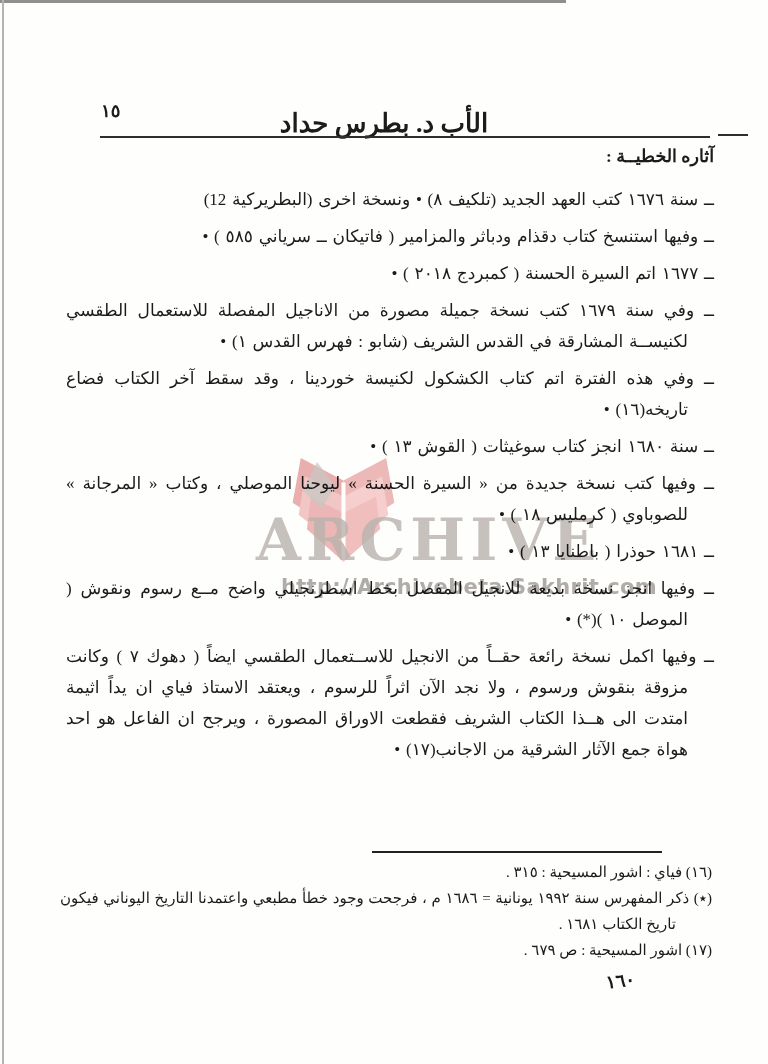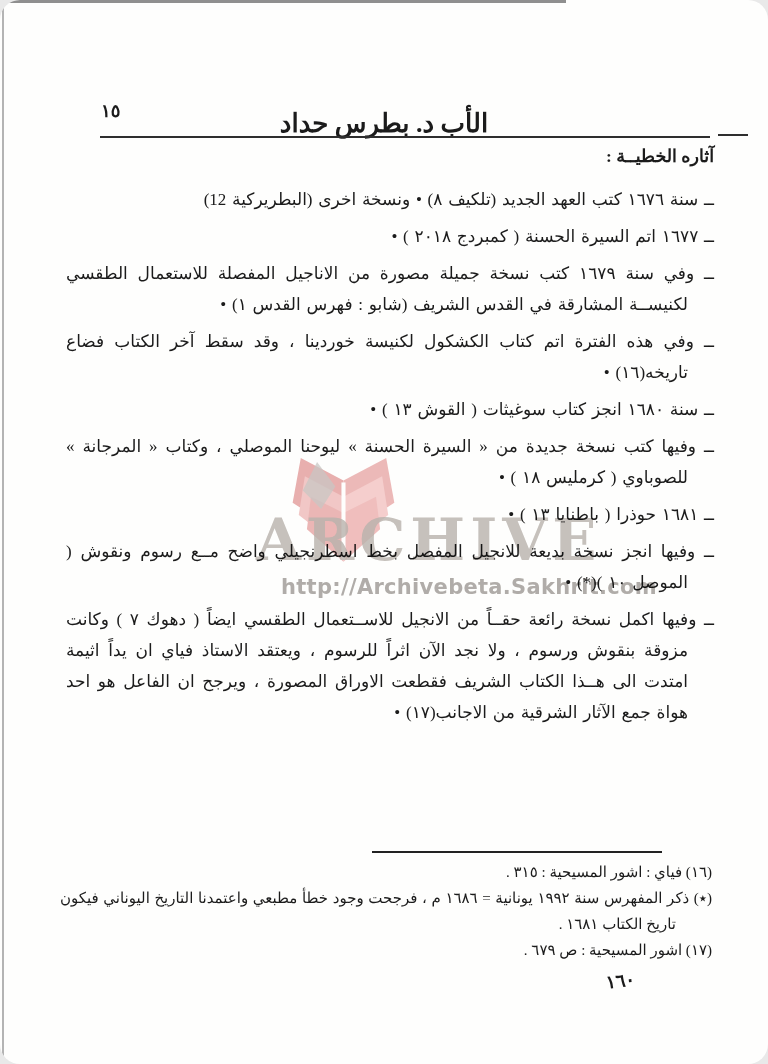--- a/index.html
+++ b/index.html
@@ -5,21 +5,20 @@
   html,body{margin:0;padding:0;background:#e9e9e9;}
   .page{
     position:relative;
     width:768px;height:1064px;
     margin:0 auto;
     background:#fefefdff;
     background:#fefefd;
     overflow:hidden;
     font-family:"Liberation Serif", serif;
     color:#1b1b1b;
-    border-radius:20px;
   }
   
   .edge-top{position:absolute;left:0;top:0;width:566px;height:3px;background:#8f8f8f;}
   .edge-left{position:absolute;left:2px;top:0;width:2px;height:1064px;background:#b4b4b4;}
 
   
   .page-number{position:absolute;left:101px;top:100px;font-size:18px;font-weight:bold;}
   .header-title{position:absolute;left:0;right:0;top:108px;text-align:center;font-size:26px;font-weight:bold;letter-spacing:1px;}
   .header-rule-long{position:absolute;left:100px;top:136px;width:610px;height:2px;background:#2e2e2e;}
   .header-rule-short{position:absolute;left:718px;top:134px;width:30px;height:2px;background:#2e2e2e;}
@@ -73,20 +72,21 @@
   <div class="edge-left"></div>
 
   <div class="page-number">١٥</div>
   <div class="header-title" dir="rtl">الأب د. بطرس حداد</div>
   <div class="header-rule-long"></div>
   <div class="header-rule-short"></div>
 
   <div class="main">
     <div class="section-heading">آثاره الخطيــة :</div>
     <p class="item">ــ سنة ١٦٧٦ كتب العهد الجديد (تلكيف ٨) • ونسخة اخرى (البطريركية 12)</p>
+    <p class="item">ــ وفيها استنسخ كتاب دقذام ودباثر والمزامير ( فاتيكان ــ سرياني ٥٨٥ ) •</p>
     <p class="item">ــ ١٦٧٧ اتم السيرة الحسنة ( كمبردج ٢٠١٨ ) •</p>
     <p class="item">ــ وفي سنة ١٦٧٩ كتب نسخة جميلة مصورة من الاناجيل المفصلة للاستعمال الطقسي لكنيســة المشارقة في القدس الشريف (شابو : فهرس القدس ١) •</p>
     <p class="item">ــ وفي هذه الفترة اتم كتاب الكشكول لكنيسة خوردينا ، وقد سقط آخر الكتاب فضاع تاريخه(١٦) •</p>
     <p class="item">ــ سنة ١٦٨٠ انجز كتاب سوغيثات ( القوش ١٣ ) •</p>
     <p class="item">ــ وفيها كتب نسخة جديدة من « السيرة الحسنة » ليوحنا الموصلي ، وكتاب « المرجانة » للصوباوي ( كرمليس ١٨ ) •</p>
     <p class="item">ــ ١٦٨١ حوذرا ( باطنايا ١٣ ) •</p>
     <p class="item">ــ وفيها انجز نسخة بديعة للانجيل المفصل بخط اسطرنجيلي واضح مــع رسوم ونقوش ( الموصل ١٠ )(*) •</p>
     <p class="item">ــ وفيها اكمل نسخة رائعة حقــاً من الانجيل للاســتعمال الطقسي ايضاً ( دهوك ٧ ) وكانت مزوقة بنقوش ورسوم ، ولا نجد الآن اثراً للرسوم ، ويعتقد الاستاذ فياي ان يداً اثيمة امتدت الى هــذا الكتاب الشريف فقطعت الاوراق المصورة ، ويرجح ان الفاعل هو احد هواة جمع الآثار الشرقية من الاجانب(١٧) •</p>
   </div>
 

